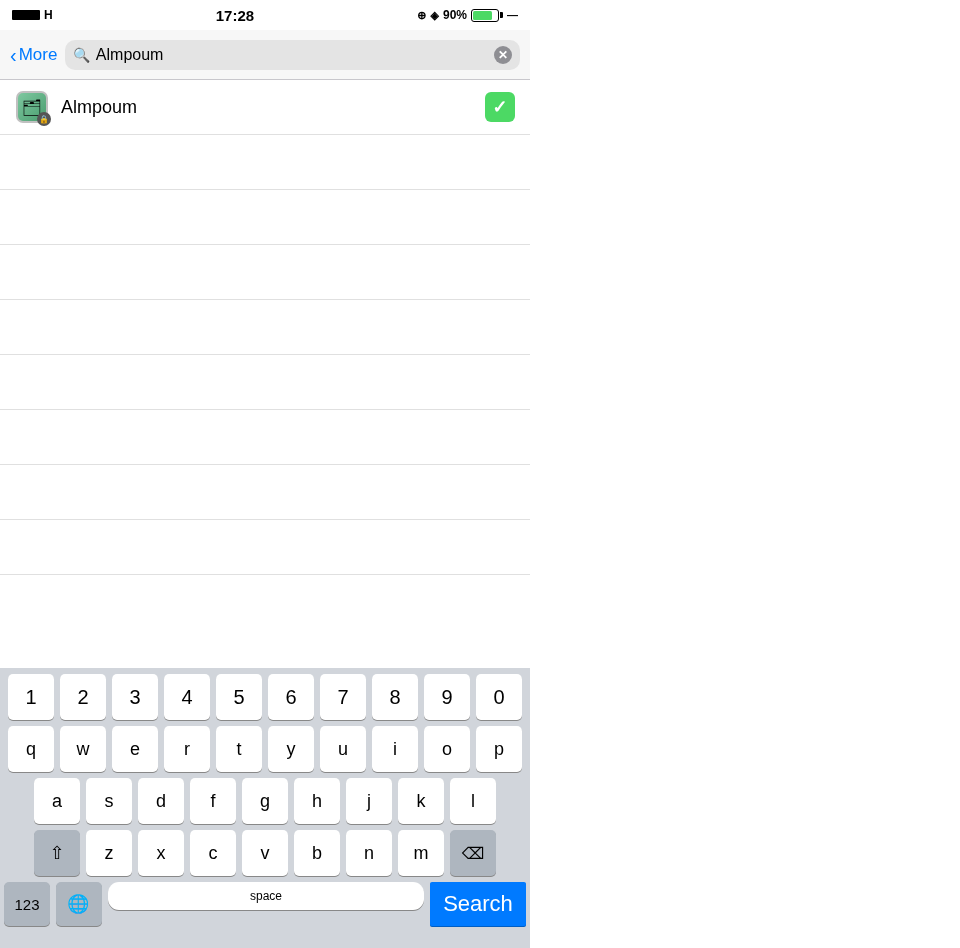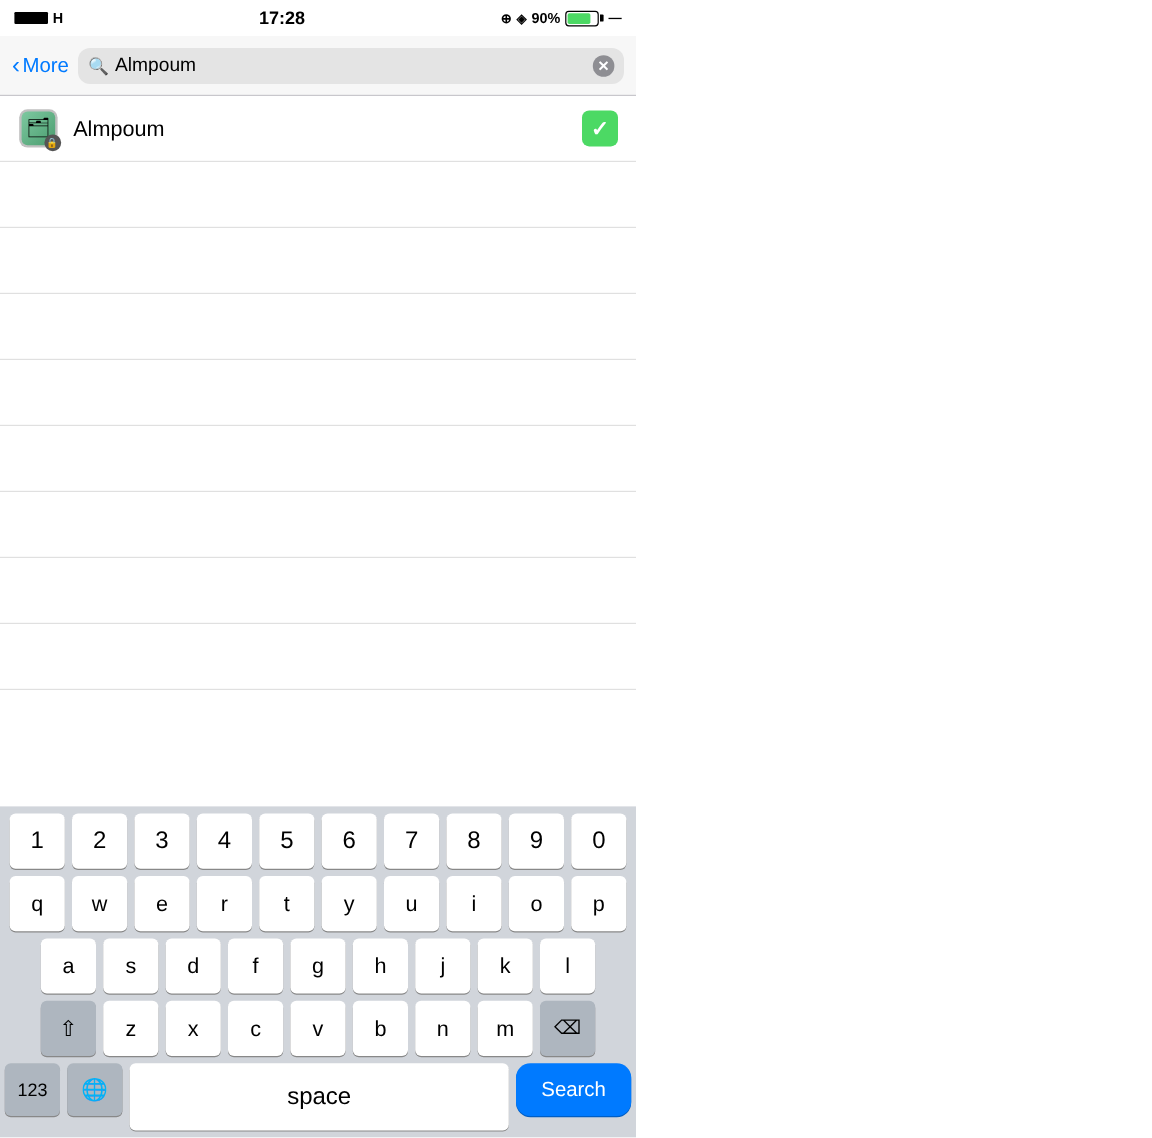--- a/index.html
+++ b/index.html
@@ -199,35 +199,36 @@
       background: #aeb6bf;
       font-size: 15px;
     }
     .key-globe {
       width: 46px; height: 44px;
       background: #aeb6bf;
       font-size: 18px;
     }
     .key-space {
       flex: 1;
-      height: 56px;
-      font-size: 20px;
+      height: 28px;
+      font-size: 12px;
+      border-radius: 11px;
     }
     .key-search {
       width: 96px; height: 44px;
       background: #007aff;
       color: #fff;
-      font-size: 17px;
-      border-radius: 12px;
+      font-size: 22px;
+      border-radius: 2px;
       box-shadow: 0 1px 0 #005ec4;
     }
     .bottom-row {
       display: flex;
       justify-content: center;
-      padding: 6px 4px 6px;
+      padding: 6px 4px 22px;
       gap: 6px;
     }
   </style>
 </head>
 <body>
 
 <div class="status-bar">
   <div class="status-left">
     <div class="status-signal"></div>
     <span style="font-size:12px;">H</span>

